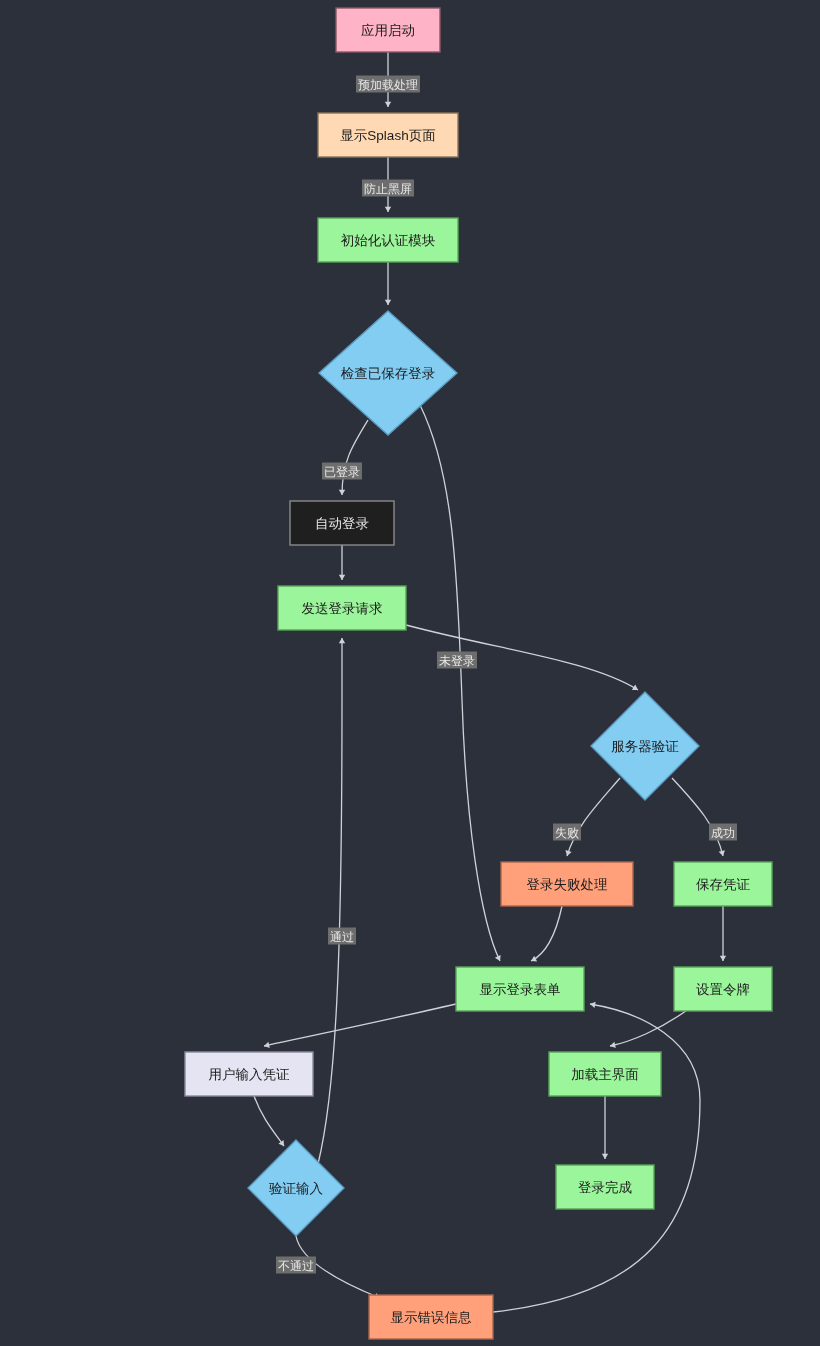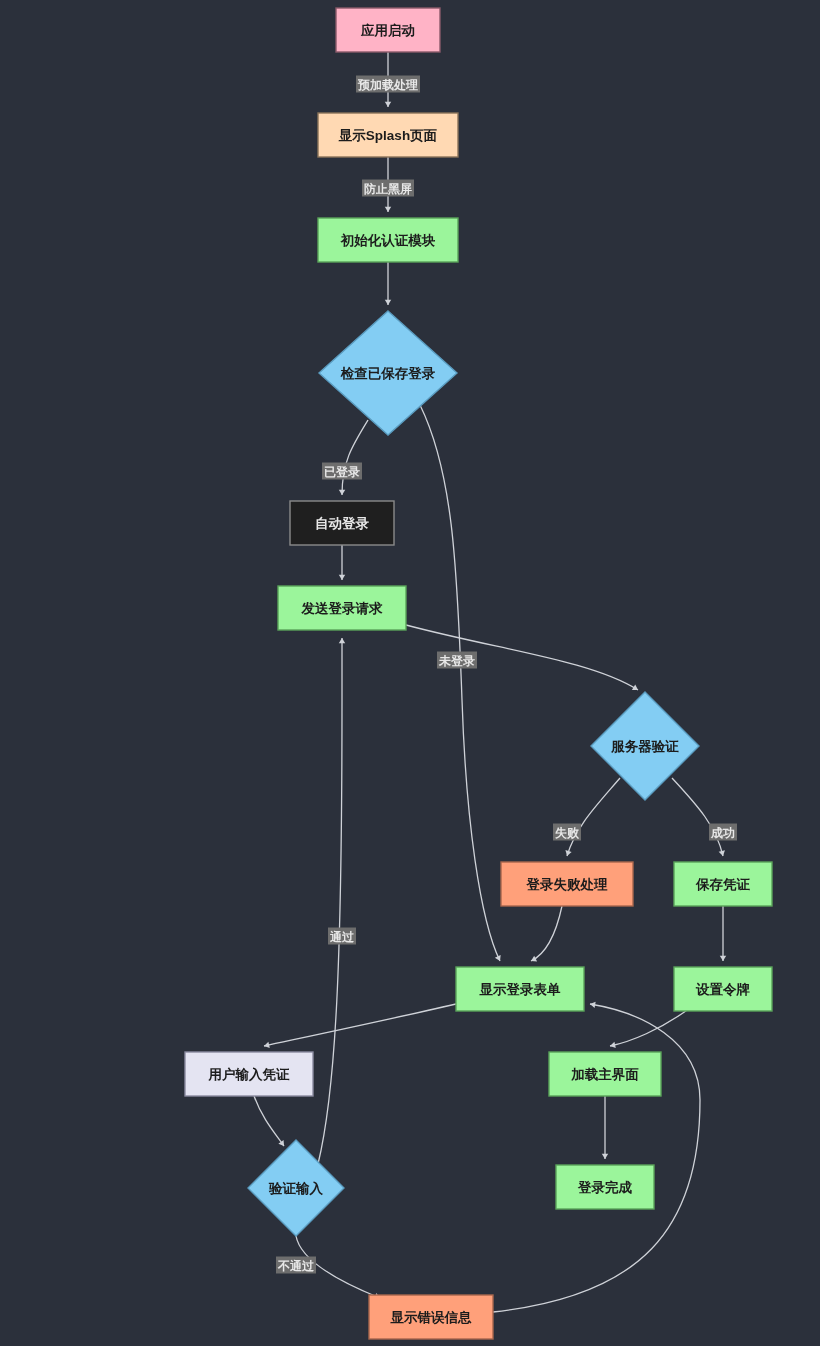--- a/index.html
+++ b/index.html
@@ -11,21 +11,20 @@
     width: 820px;
     height: 1346px;
     overflow: hidden;
     font-family: "Liberation Sans", "DejaVu Sans", sans-serif;
   }
   #flowchart-root {
     position: relative;
     width: 820px;
     height: 1346px;
     background: #2b303b;
-    font-weight: bold;
   }
   svg#diagram {
     position: absolute;
     top: 0;
     left: 0;
     width: 820px;
     height: 1346px;
     display: block;
   }
   .node-rect {

